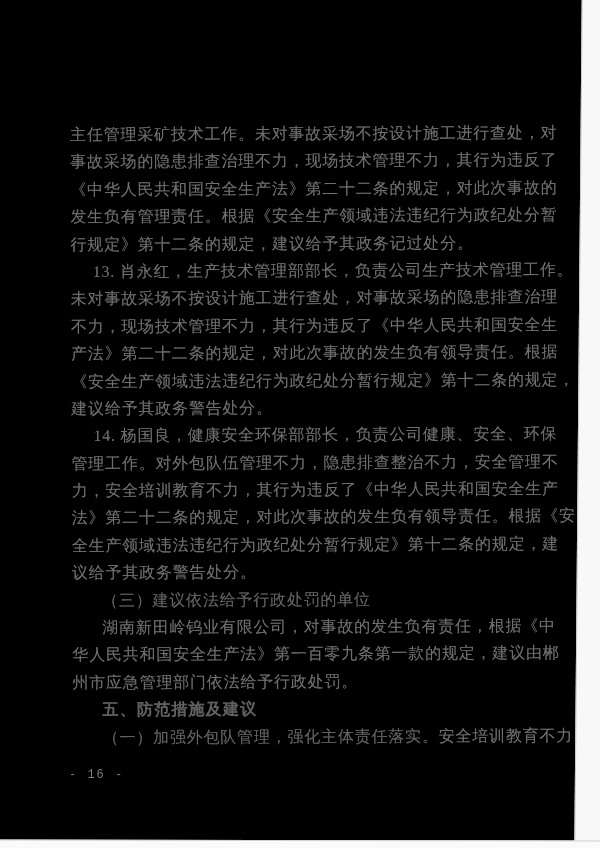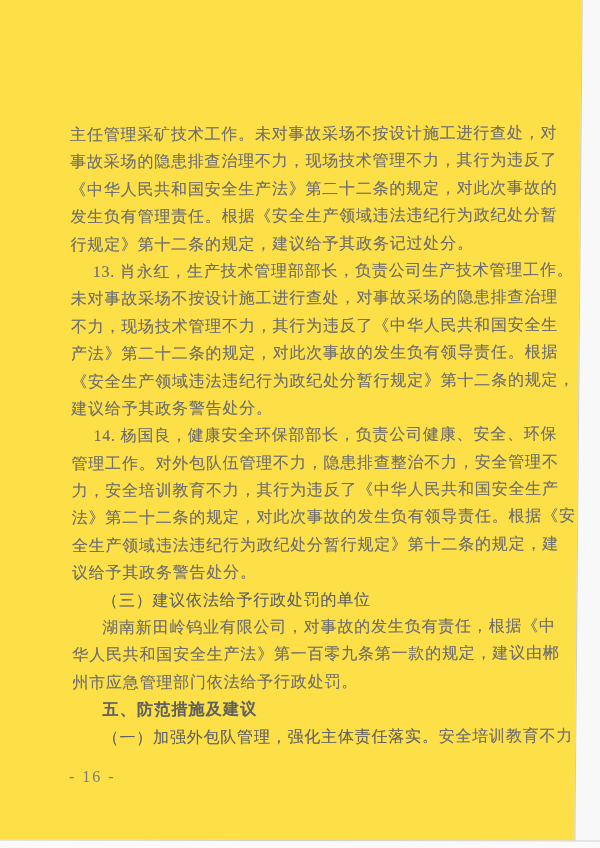--- a/index.html
+++ b/index.html
@@ -4,21 +4,21 @@
 <style>
   html, body {
     margin: 0;
     padding: 0;
     background: #ffffff;
   }
   .screen {
     position: relative;
     width: 600px;
     height: 848px;
-    background: #fde047;
+    background: #000000;
     overflow: hidden;
     font-family: "Liberation Serif", serif;
   }
   
   .edge-right {
     position: absolute;
     left: 578px;
     top: -8px;
     width: 45px;
     height: 866px;
@@ -60,24 +60,24 @@
     font-family: "Liberation Sans", sans-serif;
     font-weight: 700;
     color: #606060;
     letter-spacing: 1.2px;
   }
   .kai { color: #626262; }
   .pagenum {
     position: absolute;
     left: 69px;
     top: 768px;
-    font-size: 16px;
+    font-size: 12px;
     color: #7d7d7d;
     letter-spacing: 2px;
-    font-family: Liberation Serif, serif;
+    font-family: Liberation Mono, monospace;
   }
 </style>
 </head>
 <body>
 
 <div class="screen">
 
   <div class="edge-right"></div>
   <div class="edge-bottom"></div>
 

